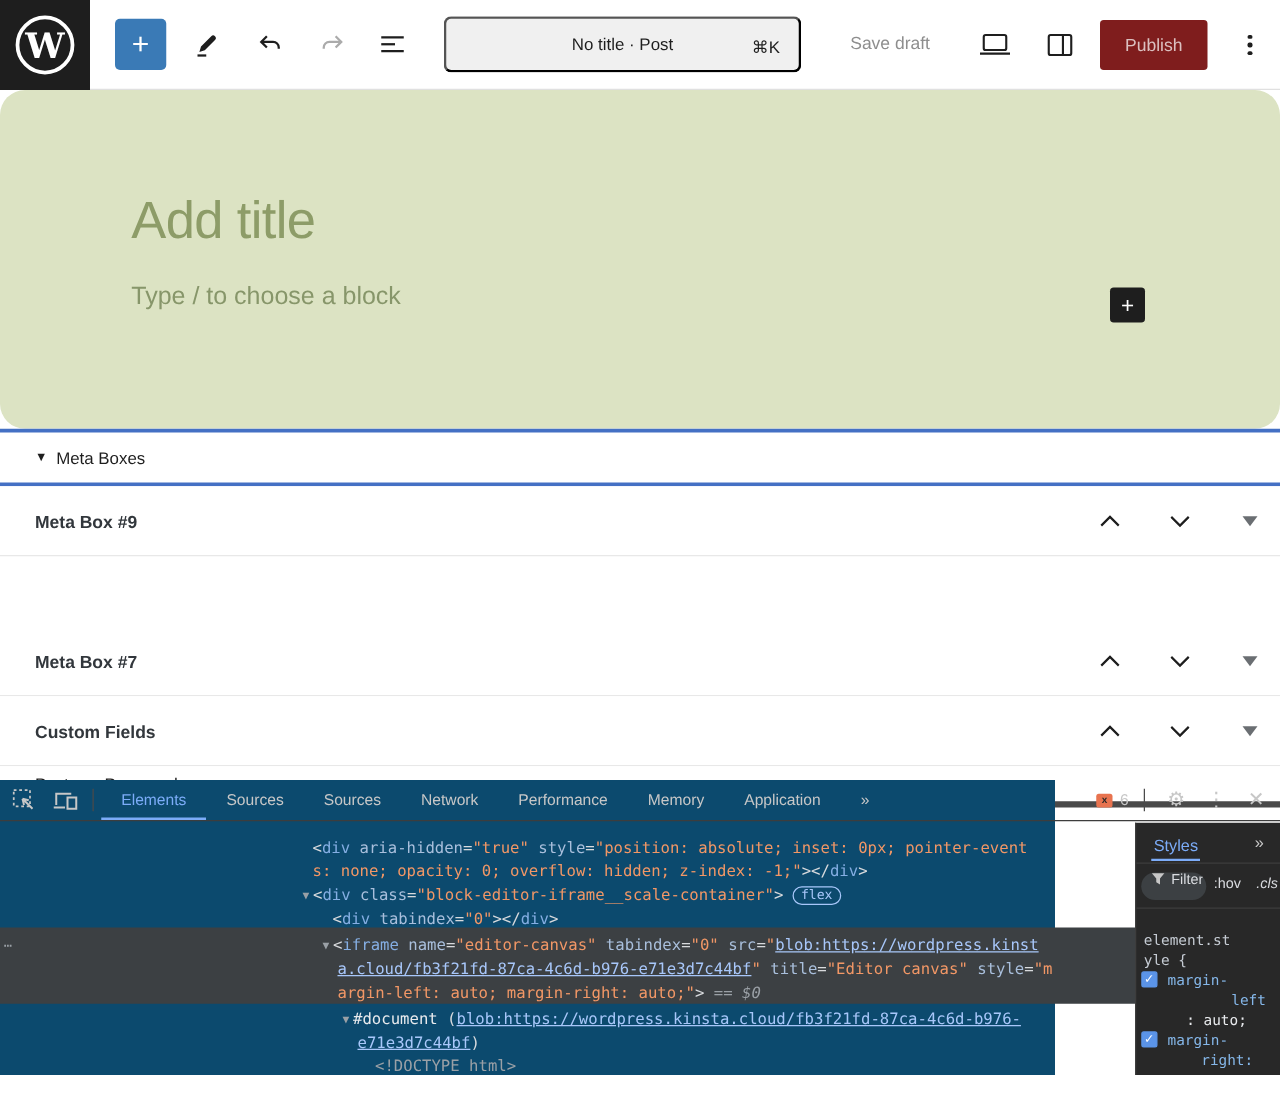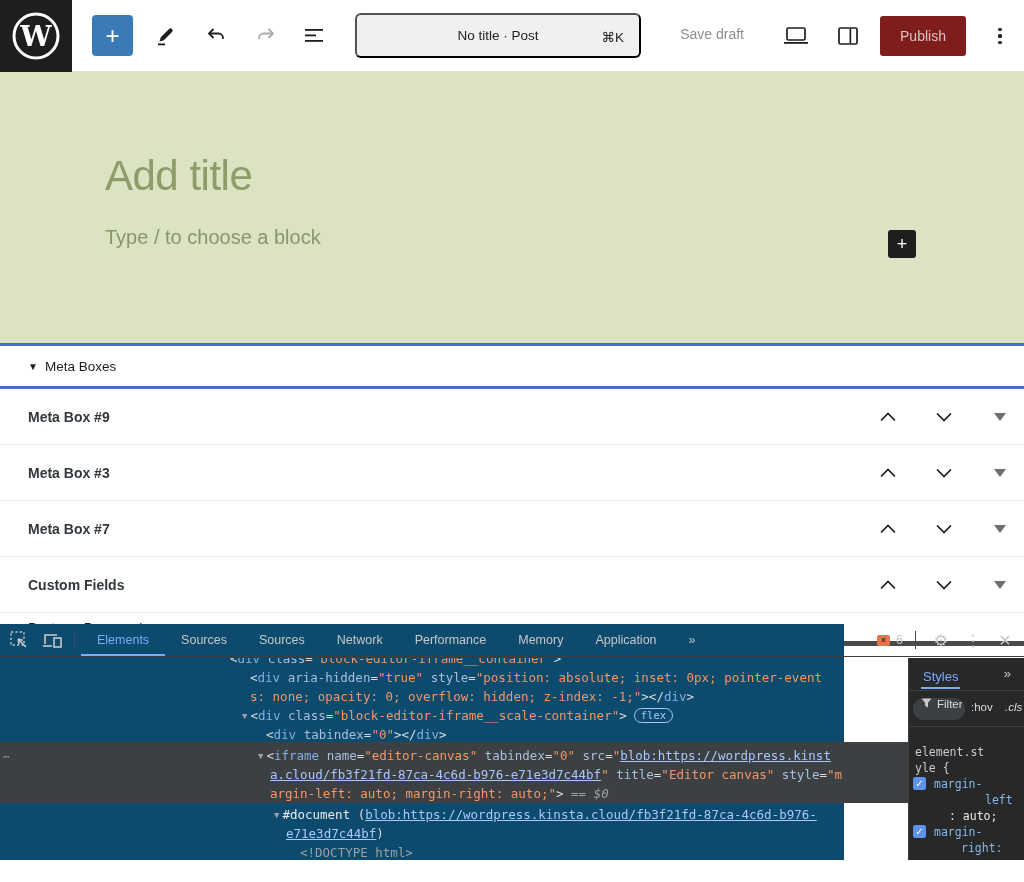--- a/index.html
+++ b/index.html
@@ -24,21 +24,21 @@
   .save-draft { position:absolute; right:280px; top:26px; font-size:14px; color:#8e8e8e;
     background:none; border:none; }
   .publish-btn { position:absolute; right:58px; top:16px; width:86px; height:40px;
     background:#7f1d1d; border:none; border-radius:3px; color:rgba(255,255,255,.72);
     font-size:14px; }
   .kebab { position:absolute; right:18px; top:24px; width:12px; height:24px; background:none;
     border:none; display:flex; flex-direction:column; align-items:center; gap:3px; justify-content:center;}
   .kebab i { width:3.2px; height:3.2px; border-radius:50%; background:#1e1e1e; }
 
   
-  .canvas { position:absolute; top:72px; left:0; width:1024px; height:271px; background:#dce3c3; }
+  .canvas { position:absolute; top:72px; left:0; width:1024px; height:271px; background:#dce3c3;border-radius:20px; }
   .add-title { position:absolute; left:105px; top:80px; font-size:42px; font-weight:400;
     color:#8d9c68; letter-spacing:-.5px; }
   .block-ph { position:absolute; left:105px; top:154px; font-size:20px; color:#87966a; }
   .inserter { position:absolute; right:108px; top:158px; width:28px; height:28px;
     background:#1e1e1e; color:#fff; border:none; border-radius:3px; font-size:18px; line-height:1; }
 
   
   .mb-header { position:absolute; top:343px; left:0; width:1024px; height:46px; background:#fff;
     border-top:3px solid #4470c4; border-bottom:3px solid #4470c4; display:flex; align-items:center;
     padding-left:28px; font-size:13.5px; font-weight:500; color:#1e1e1e; gap:7px; }
@@ -184,38 +184,20 @@
     <button class="inserter">+</button>
   </div>
 
   <div class="mb-header">
     <span class="tri">▼</span>
     <span>Meta Boxes</span>
   </div>
 
   <div class="mb-row" style="top:389px">
     <span class="label">Meta Box #9</span>
-    <span class="mb-icons">
-      <button>
-          <svg width="18" height="10" viewBox="0 0 18 10" fill="none">
-            <path d="M2 8.5 L9 1.5 L16 8.5" stroke="#1e1e1e" stroke-width="1.7"></path>
-          </svg>
-        </button>
-      <button>
-          <svg width="18" height="10" viewBox="0 0 18 10" fill="none">
-            <path d="M2 1.5 L9 8.5 L16 1.5" stroke="#1e1e1e" stroke-width="1.7"></path>
-          </svg>
-        </button>
-      <button>
-          <span class="gray-tri"></span>
-        </button>
-    </span>
-  </div>
-  <div class="mb-row" style="top:445px">
-    <span class="label">Meta Box #3</span>
     <span class="mb-icons">
       <button>
           <svg width="18" height="10" viewBox="0 0 18 10" fill="none">
             <path d="M2 8.5 L9 1.5 L16 8.5" stroke="#1e1e1e" stroke-width="1.7"></path>
           </svg>
         </button>
       <button>
           <svg width="18" height="10" viewBox="0 0 18 10" fill="none">
             <path d="M2 1.5 L9 8.5 L16 1.5" stroke="#1e1e1e" stroke-width="1.7"></path>
           </svg>
@@ -308,21 +290,20 @@
           </button>
         <button class="closebtn">
             <span>✕</span>
           </button>
       </span>
     </div>
 
     <div class="dt-content">
       <div class="hl-row"></div>
       <div class="gutter-dots">⋯</div>
-      <div class="code-line" style="top:-9px;left:230px"><span class="cp">&lt;</span><span class="ct">div</span><span class="cn"> class</span><span class="cp">=</span><span class="cv">"block-editor-iframe__container"</span><span class="cp">&gt;</span></div>
       <div class="code-line" style="top:10px;left:250px"><span class="cp">&lt;</span><span class="ct">div</span><span class="cn"> aria-hidden</span><span class="cp">=</span><span class="cv">"true"</span><span class="cn"> style</span><span class="cp">=</span><span class="cv">"position: absolute; inset: 0px; pointer-event</span></div>
       <div class="code-line" style="top:29px;left:250px"><span class="cv">s: none; opacity: 0; overflow: hidden; z-index: -1;"</span><span class="cp">&gt;&lt;/</span><span class="ct">div</span><span class="cp">&gt;</span></div>
       <div class="code-line" style="top:48px;left:242px"><span class="ca">▼</span><span class="cp">&lt;</span><span class="ct">div</span><span class="cn"> class</span><span class="cp">=</span><span class="cv">"block-editor-iframe__scale-container"</span><span class="cp">&gt;</span><span class="cb-badge">flex</span></div>
       <div class="code-line" style="top:67px;left:266px"><span class="cp">&lt;</span><span class="ct">div</span><span class="cn"> tabindex</span><span class="cp">=</span><span class="cv">"0"</span><span class="cp">&gt;&lt;/</span><span class="ct">div</span><span class="cp">&gt;</span></div>
       <div class="code-line" style="top:88px;left:258px"><span class="ca">▼</span><span class="cp">&lt;</span><span class="ct">iframe</span><span class="cn"> name</span><span class="cp">=</span><span class="cv">"editor-canvas"</span><span class="cn"> tabindex</span><span class="cp">=</span><span class="cv">"0"</span><span class="cn"> src</span><span class="cp">=</span><span class="cv">"</span><span class="cl">blob:https://wordpress.kinst</span></div>
       <div class="code-line" style="top:107px;left:270px"><span class="cl">a.cloud/fb3f21fd-87ca-4c6d-b976-e71e3d7c44bf</span><span class="cv">"</span><span class="cn"> title</span><span class="cp">=</span><span class="cv">"Editor canvas"</span><span class="cn"> style</span><span class="cp">=</span><span class="cv">"m</span></div>
       <div class="code-line" style="top:126px;left:270px"><span class="cv">argin-left: auto; margin-right: auto;"</span><span class="cp">&gt;</span><span class="cg"> == </span><span class="cgi">$0</span></div>
       <div class="code-line" style="top:147px;left:274px"><span class="ca">▼</span><span class="cw">#document </span><span class="cp">(</span><span class="cl">blob:https://wordpress.kinsta.cloud/fb3f21fd-87ca-4c6d-b976-</span></div>
       <div class="code-line" style="top:166px;left:286px"><span class="cl">e71e3d7c44bf</span><span class="cp">)</span></div>
       <div class="code-line" style="top:185px;left:300px"><span class="cg">&lt;!DOCTYPE html&gt;</span></div>

